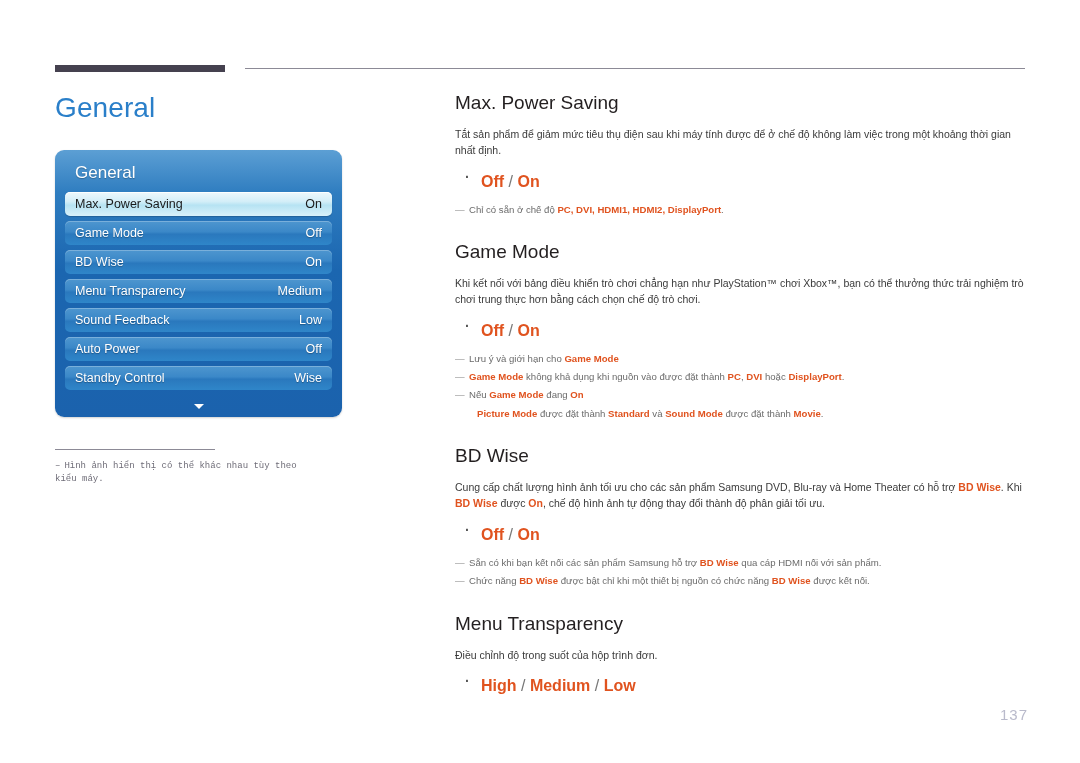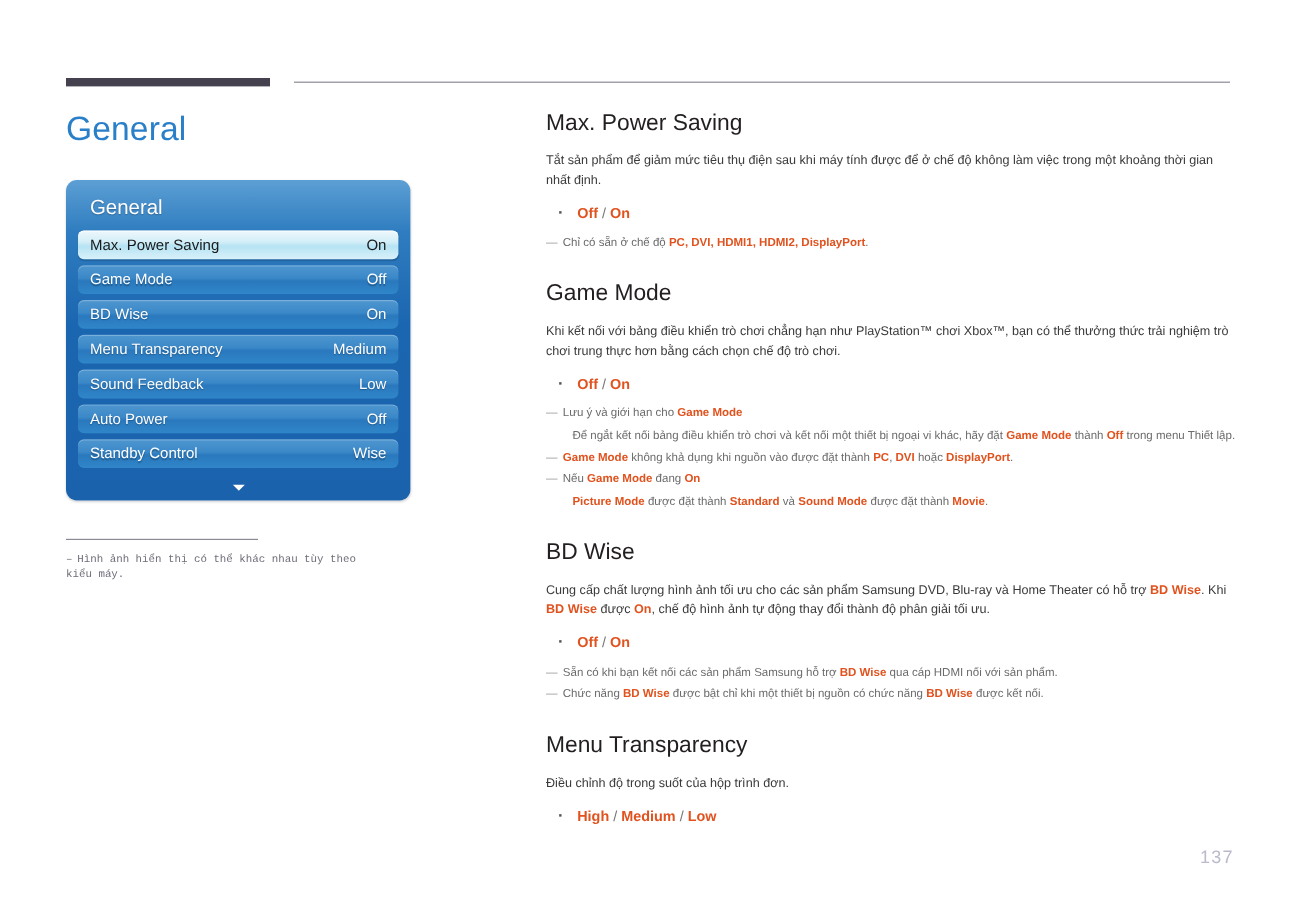--- a/index.html
+++ b/index.html
@@ -153,21 +153,21 @@
   p.body {
     font-size: 10.5px;
     line-height: 1.55;
     color: #3a3a3a;
     margin: 0 0 9px 0;
   }
   .o { color: #e0531f; font-weight: bold; }
 
   ul.opts { list-style: none; margin: 0 0 7px 0; padding: 0 0 0 10px; }
   ul.opts li {
-    font-size: 12px;
+    font-size: 16px;
     color: #e0531f;
     font-weight: bold;
     position: relative;
     padding-left: 16px;
     line-height: 1.7;
   }
   ul.opts li::before {
     content: "\00B7";
     position: absolute;
     left: 0;
@@ -287,21 +287,20 @@
     </div>
 
     <div class="topic-block">
       <h2 class="topic">Game Mode</h2>
       <p class="body">Khi kết nối với bảng điều khiển trò chơi chẳng hạn như PlayStation™ chơi Xbox™, bạn có thể thưởng thức trải nghiệm trò chơi trung thực hơn bằng cách chọn chế độ trò chơi.</p>
       <ul class="opts">
         <li><span>Off</span><span class="sep"> / </span><span>On</span></li>
       </ul>
 
       <div class="note-line"><span class="dash">—</span><span>Lưu ý và giới hạn cho </span><span class="o">Game Mode</span></div>
-      <div class="note-sub"><span>Để ngắt kết nối bảng điều khiển trò chơi và kết nối một thiết bị ngoại vi khác, hãy đặt </span><span class="o">Game Mode</span><span> thành </span><span class="o">Off</span><span> trong menu Thiết lập.</span></div>
 
       <div class="note-line"><span class="dash">—</span><span class="o">Game Mode</span><span> không khả dụng khi nguồn vào được đặt thành </span><span class="o">PC</span><span>, </span><span class="o">DVI</span><span> hoặc </span><span class="o">DisplayPort</span><span>.</span></div>
 
       <div class="note-line"><span class="dash">—</span><span>Nếu </span><span class="o">Game Mode</span><span> đang </span><span class="o">On</span></div>
       <div class="note-sub"><span class="o">Picture Mode</span><span> được đặt thành </span><span class="o">Standard</span><span> và </span><span class="o">Sound Mode</span><span> được đặt thành </span><span class="o">Movie</span><span>.</span></div>
     </div>
 
     <div class="topic-block">
       <h2 class="topic">BD Wise</h2>
       <p class="body"><span>Cung cấp chất lượng hình ảnh tối ưu cho các sản phẩm Samsung DVD, Blu-ray và Home Theater có hỗ trợ </span><span class="o">BD Wise</span><span>. Khi </span><span class="o">BD Wise</span><span> được </span><span class="o">On</span><span>, chế độ hình ảnh tự động thay đổi thành độ phân giải tối ưu.</span></p>

